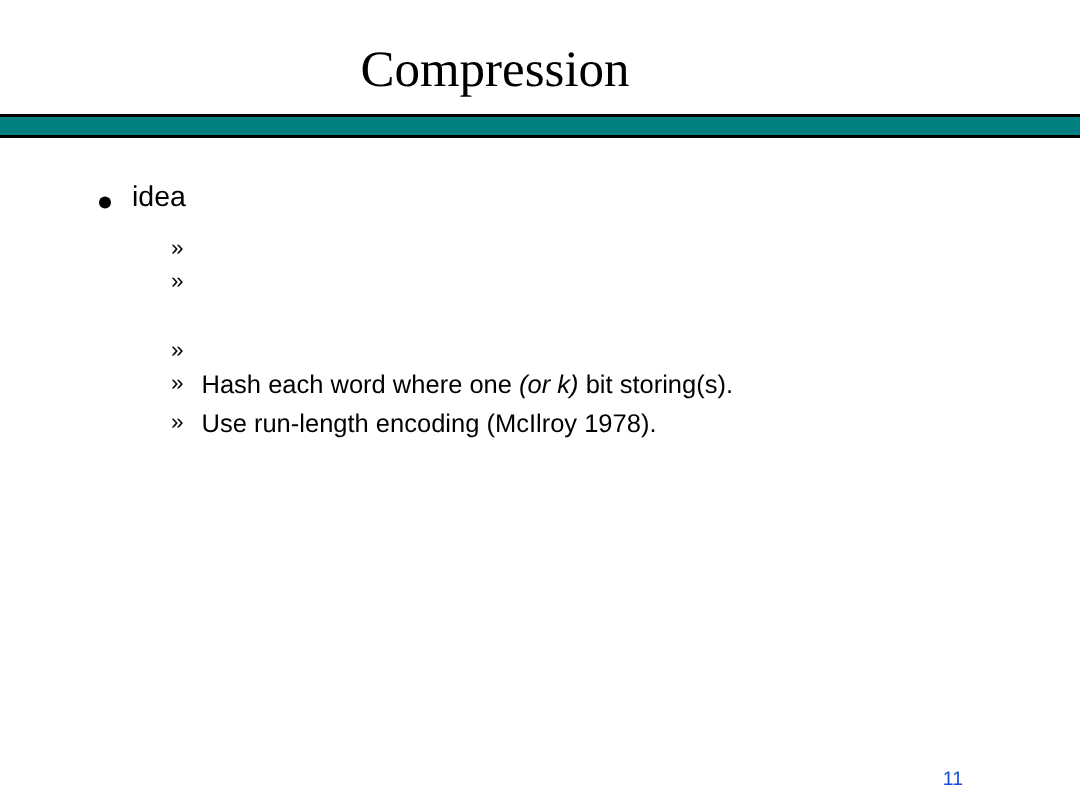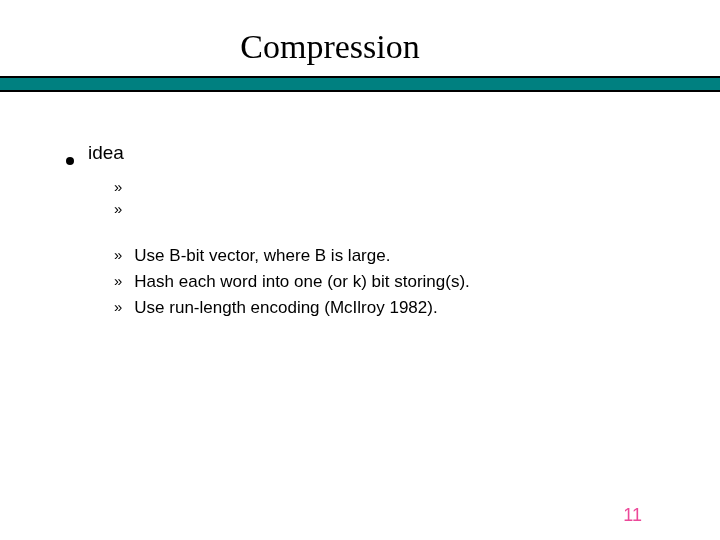--- a/index.html
+++ b/index.html
@@ -4,29 +4,29 @@
 <style>
   * { margin: 0; padding: 0; box-sizing: border-box; }
   html, body { width: 720px; height: 540px; background: #fff; font-family: Arial, Helvetica, sans-serif; color: #000; overflow: hidden; }
   .slide { position: relative; width: 660px; height: 540px; }
   .title { font-family: "Times New Roman", Times, serif; font-size: 34px; text-align: center; padding-top: 28px; padding-bottom: 10px; font-weight: 400; }
   .rule-group { width: 720px; }
   .rule-top { height: 2px; background: #000; }
   .rule-teal { height: 12px; background: #008080; }
   .rule-bot { height: 2px; background: #000; }
   .content { padding: 28px 50px 0 66px; }
-  .l1 { display: flex; align-items: flex-end; margin-bottom: 6px; margin-top: 21px; }
+  .l1 { display: flex; align-items: center; margin-bottom: 6px; }
   .l1 .dot { width: 8px; height: 8px; border-radius: 50%; background: #000; margin-top: 7px; margin-right: 14px; flex: 0 0 auto; }
   .l1 .txt { font-size: 19px; line-height: 1.25; }
   .sub { padding: 6px 0 18px 48px; }
   .l2 { display: flex; align-items: flex-start; margin-bottom: 4px; }
   .l2 .chev { font-size: 15px; margin-right: 12px; margin-top: 1px; flex: 0 0 auto; font-family: Arial, sans-serif; }
   .l2 .txt { font-size: 17px; line-height: 1.3; }
-  .l2 .txt .italic { }
-  .pagenum { position: absolute; right: 18px; bottom: 14px; font-size: 18px; color: #ec4899; }
+  .l2 .txt .italic { font-style: italic; }
+  .pagenum { position: absolute; right: 18px; bottom: 14px; font-size: 13px; color: #1d4ed8; }
 </style>
 </head>
 <body>
 
 <div class="slide">
 
   <div class="title">Compression</div>
 
   <div class="rule-group">
     <div class="rule-top"></div>
@@ -45,29 +45,28 @@
         <span class="chev">»</span>
       </div>
       <div class="l2">
         <span class="chev">»</span>
       </div>
     </div>
 
     <div class="sub">
       <div class="l2">
         <span class="chev">»</span>
-        <span class="txt">Use B-bit vector, where B is large.</span>
       </div>
       <div class="l2">
         <span class="chev">»</span>
-        <span class="txt"><span>Hash each word into one </span><span class="italic">(or k)</span><span> bit storing(s).</span></span>
+        <span class="txt"><span>Hash each word where one </span><span class="italic">(or k)</span><span> bit storing(s).</span></span>
       </div>
       <div class="l2">
         <span class="chev">»</span>
-        <span class="txt">Use run-length encoding (McIlroy 1982).</span>
+        <span class="txt">Use run-length encoding (McIlroy 1978).</span>
       </div>
     </div>
 
   </div>
 
   <div class="pagenum">11</div>
 
 </div>
 
 </body></html>

